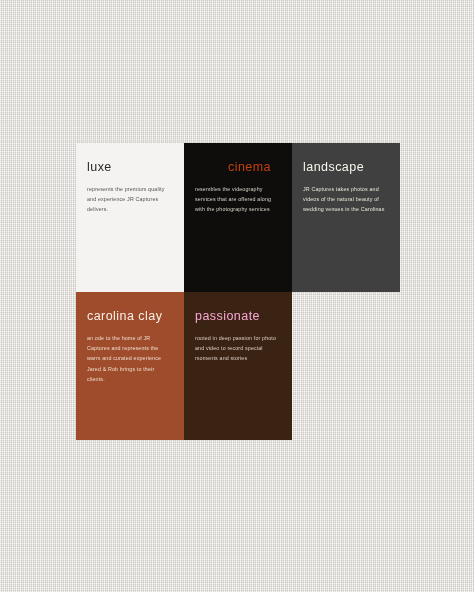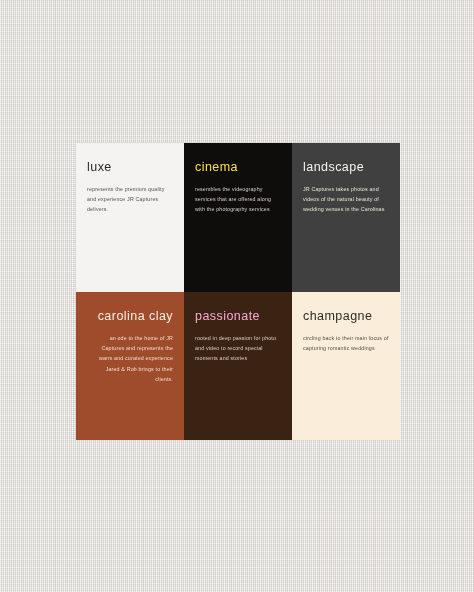--- a/index.html
+++ b/index.html
@@ -86,28 +86,28 @@
     letter-spacing: 0.16px;
     line-height: 1.95;
   }
 
   
   .sw-luxe          { background: #f4f3f1; }
   .sw-luxe .swatch-title { color: #2c2a28; }
   .sw-luxe .swatch-desc  { color: #55514d; }
 
   .sw-cinema        { background: #0f0d0c; }
-  .sw-cinema .swatch-title { color: #fde047; }
+  .sw-cinema .swatch-title { color: #c2410c; margin-left: 33px; }
   .sw-cinema .swatch-desc  { color: #d8d3ca; }
 
   .sw-landscape     { background: #404040; }
   .sw-landscape .swatch-title { color: #f6f4ec; }
   .sw-landscape .swatch-desc  { color: #e7e6d6; }
 
-  .sw-clay          { background: #9e4c2b; text-align: right; }
+  .sw-clay          { background: #9e4c2b; }
   .sw-clay .swatch-title { color: #f8efe6; }
   .sw-clay .swatch-desc  { color: #f0ddcd; }
 
   .sw-passionate    { background: #3b2314; }
   .sw-passionate .swatch-title { color: #f9a8d4; }
   .sw-passionate .swatch-desc  { color: #ded0c3; }
 
   .sw-champagne     { background: #faeedb; }
   .sw-champagne .swatch-title { color: #2e2a26; }
   .sw-champagne .swatch-desc  { color: #534c43; }
@@ -137,18 +137,14 @@
   <div class="swatch sw-clay">
     <div class="swatch-title">carolina clay</div>
     <div class="swatch-desc">an ode to the home of JR Captures and represents the warm and curated experience Jared &amp; Rob brings to their clients.</div>
   </div>
 
   <div class="swatch sw-passionate">
     <div class="swatch-title">passionate</div>
     <div class="swatch-desc">rooted in deep passion for photo and video to record special moments and stories</div>
   </div>
 
-  <div class="swatch sw-champagne">
-    <div class="swatch-title">champagne</div>
-    <div class="swatch-desc">circling back to their main focus of capturing romantic weddings</div>
-  </div>
 
 </div>
 
 </body></html>

